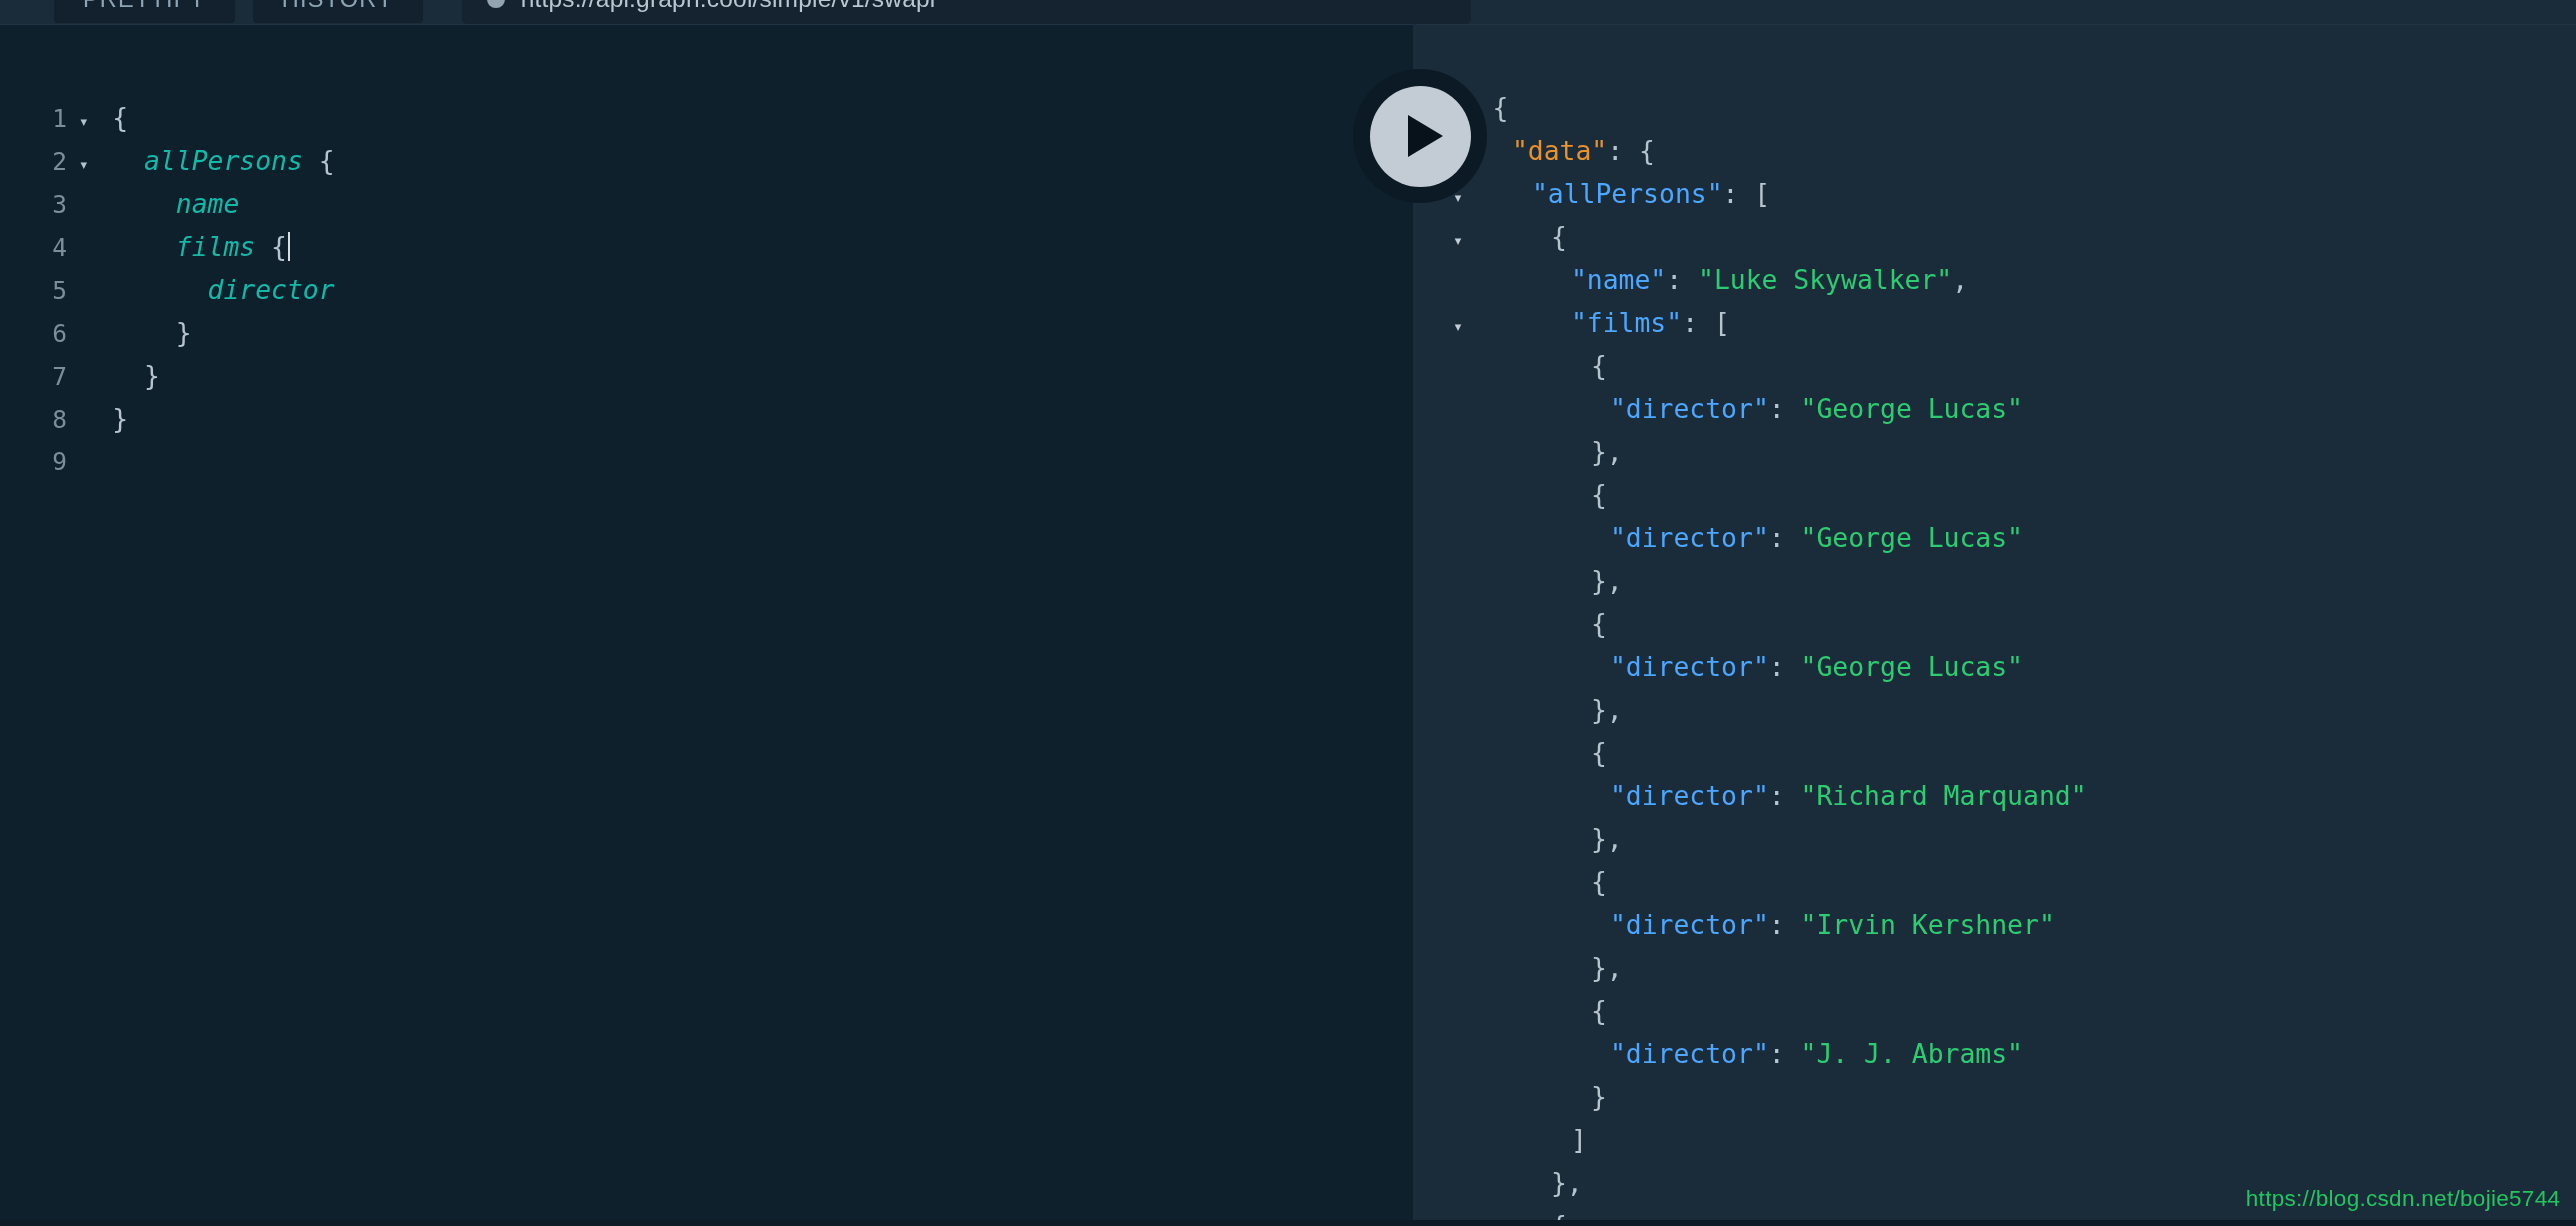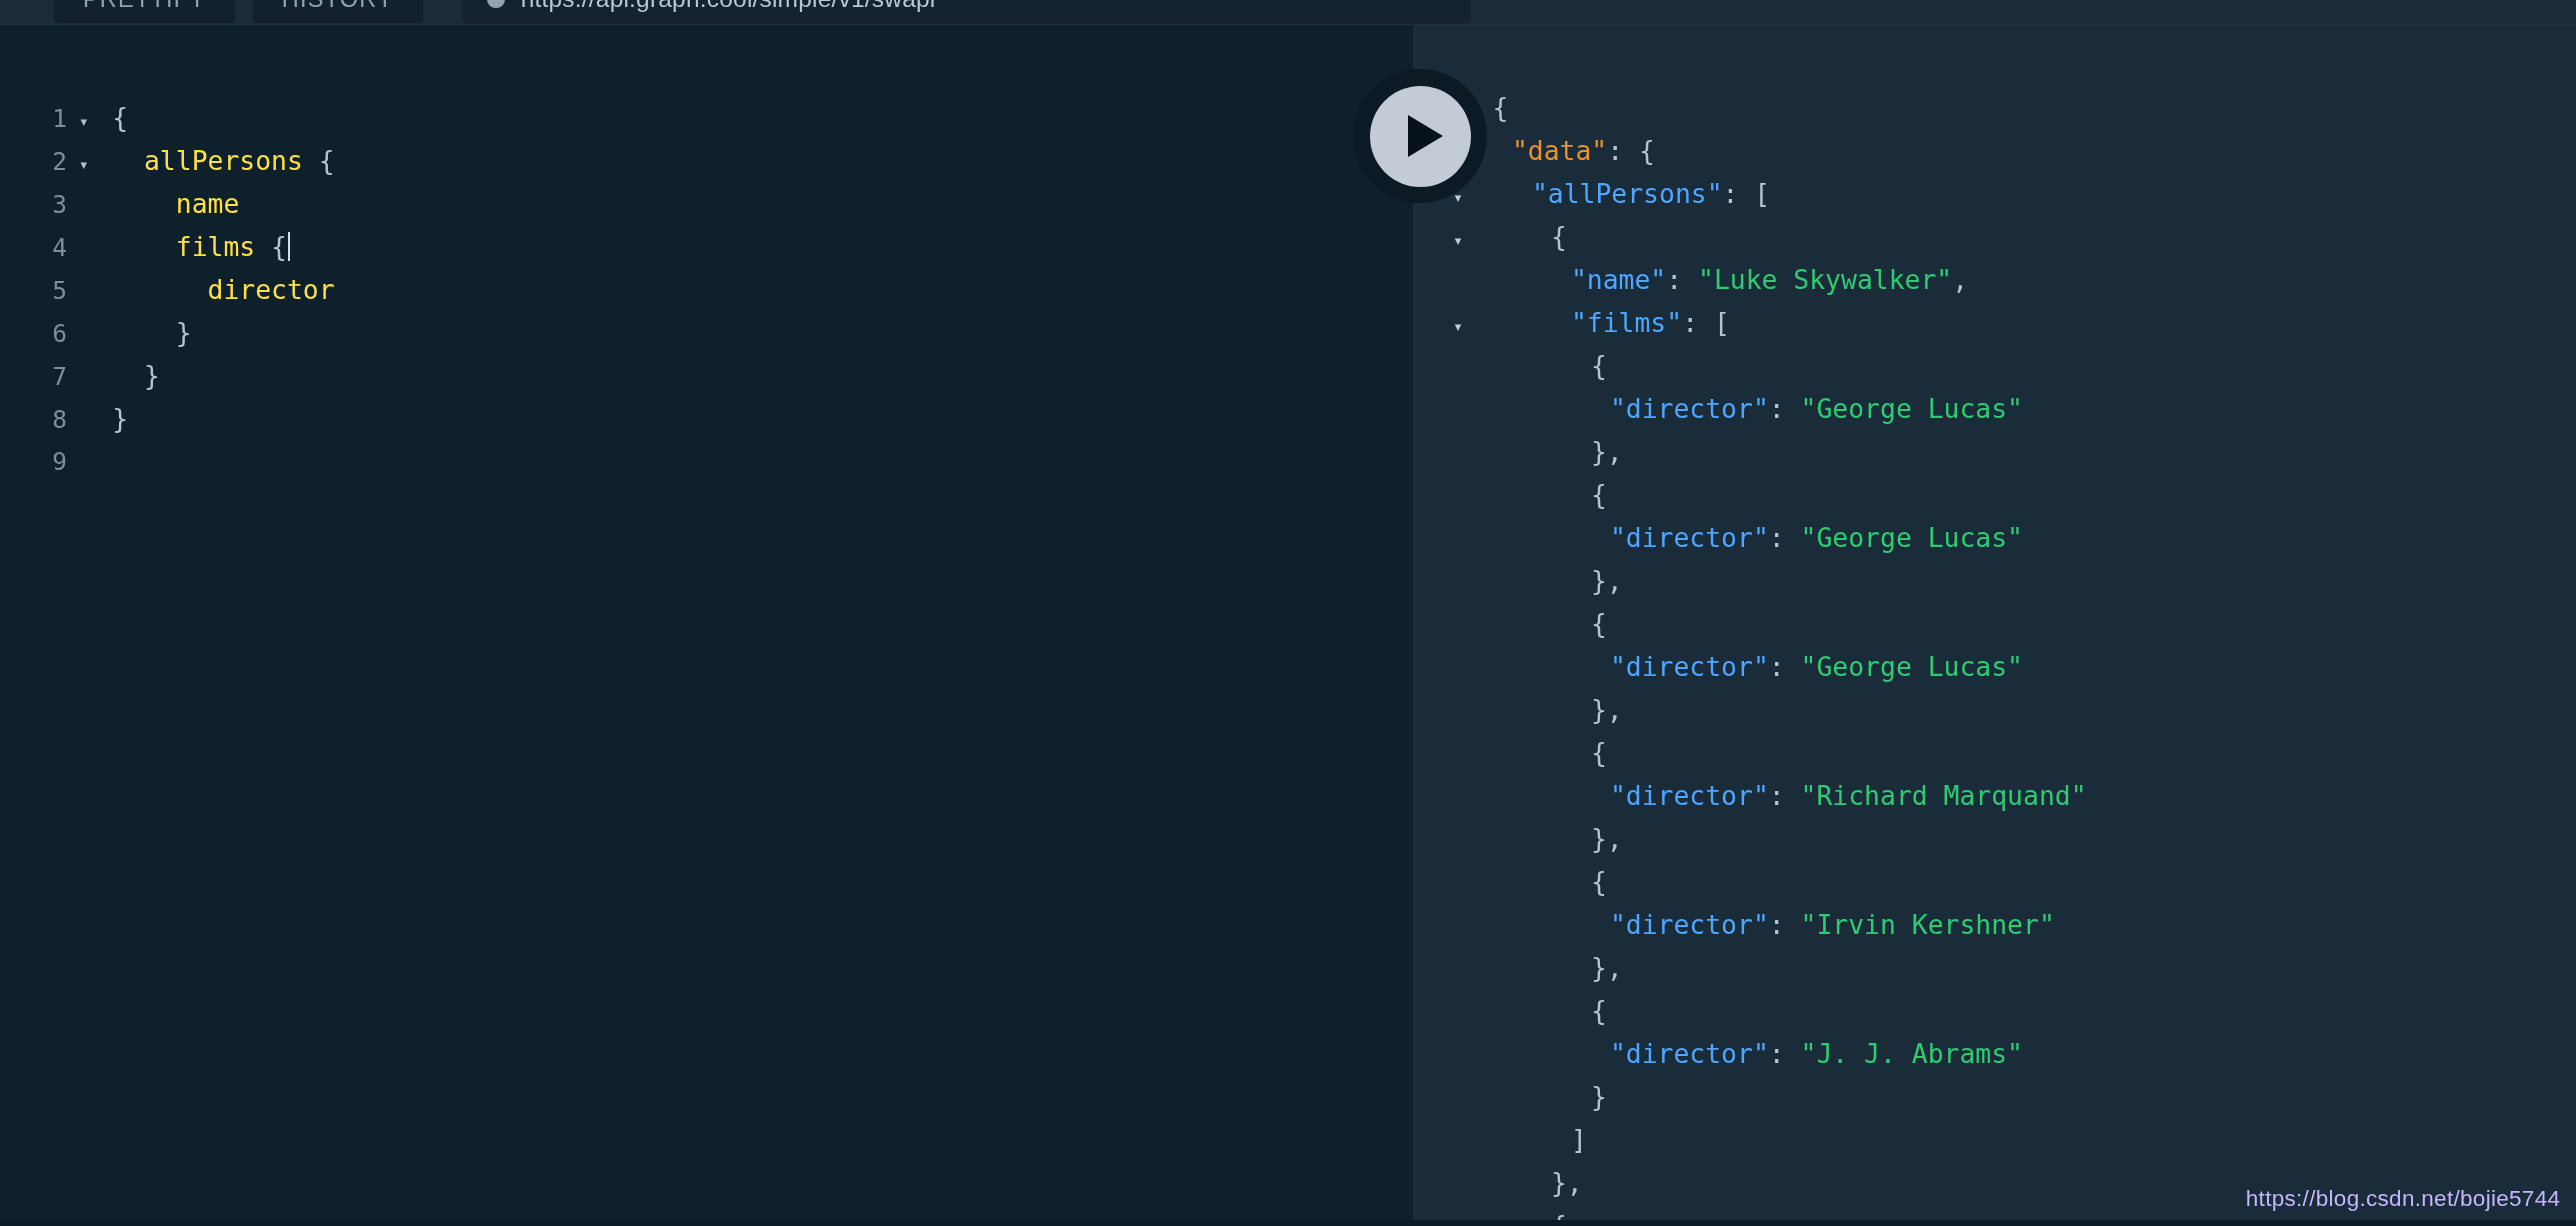--- a/index.html
+++ b/index.html
@@ -63,21 +63,21 @@
   .cline { display:flex; align-items:baseline; height:43px; }
   .gut {
     width:71px; text-align:right; flex:none;
     color:#7b8e9c; font-size:24.5px; padding-right:3.9px;
   }
   .fold {
     width:25.5px; flex:none; color:#b4c2cc; font-size:16.7px;
     text-align:center; line-height:43px;
   }
   .ctext { padding-left:15.7px; position:relative; }
-  .gq-field { color:#fde047; }
+  .gq-field { color:#14b8a6;font-style:italic; }
   .gq-punc  { color:#b6c4ce; }
   .caret {
     display:inline-block; width:2px; height:29px;
     background:#d5dee5; vertical-align:-5.9px; margin-left:1px;
   }
 
   
   .divider { width:2.9px; background:#1b2d3b; height:1203px; flex:none; }
 
   
@@ -124,21 +124,21 @@
     border-left:35px solid #07121a;
     border-top:21.5px solid transparent;
     border-bottom:21.5px solid transparent;
     margin-left:9.8px;
   }
 
   
   .watermark {
     position:absolute; right:15.7px; bottom:13.7px;
     font-family:"Liberation Sans", sans-serif;
-    font-size:22.5px; color:#c4b5fd; letter-spacing:0.3px;
+    font-size:22.5px; color:#22c55e; letter-spacing:0.3px;
     z-index:40;
   }
   .bottomstrip {
     position:absolute; left:0; bottom:0;
     width:2576px; height:5.9px; background:#0d1b26; z-index:35;
   }
 </style>
 </head>
 <body>
 

